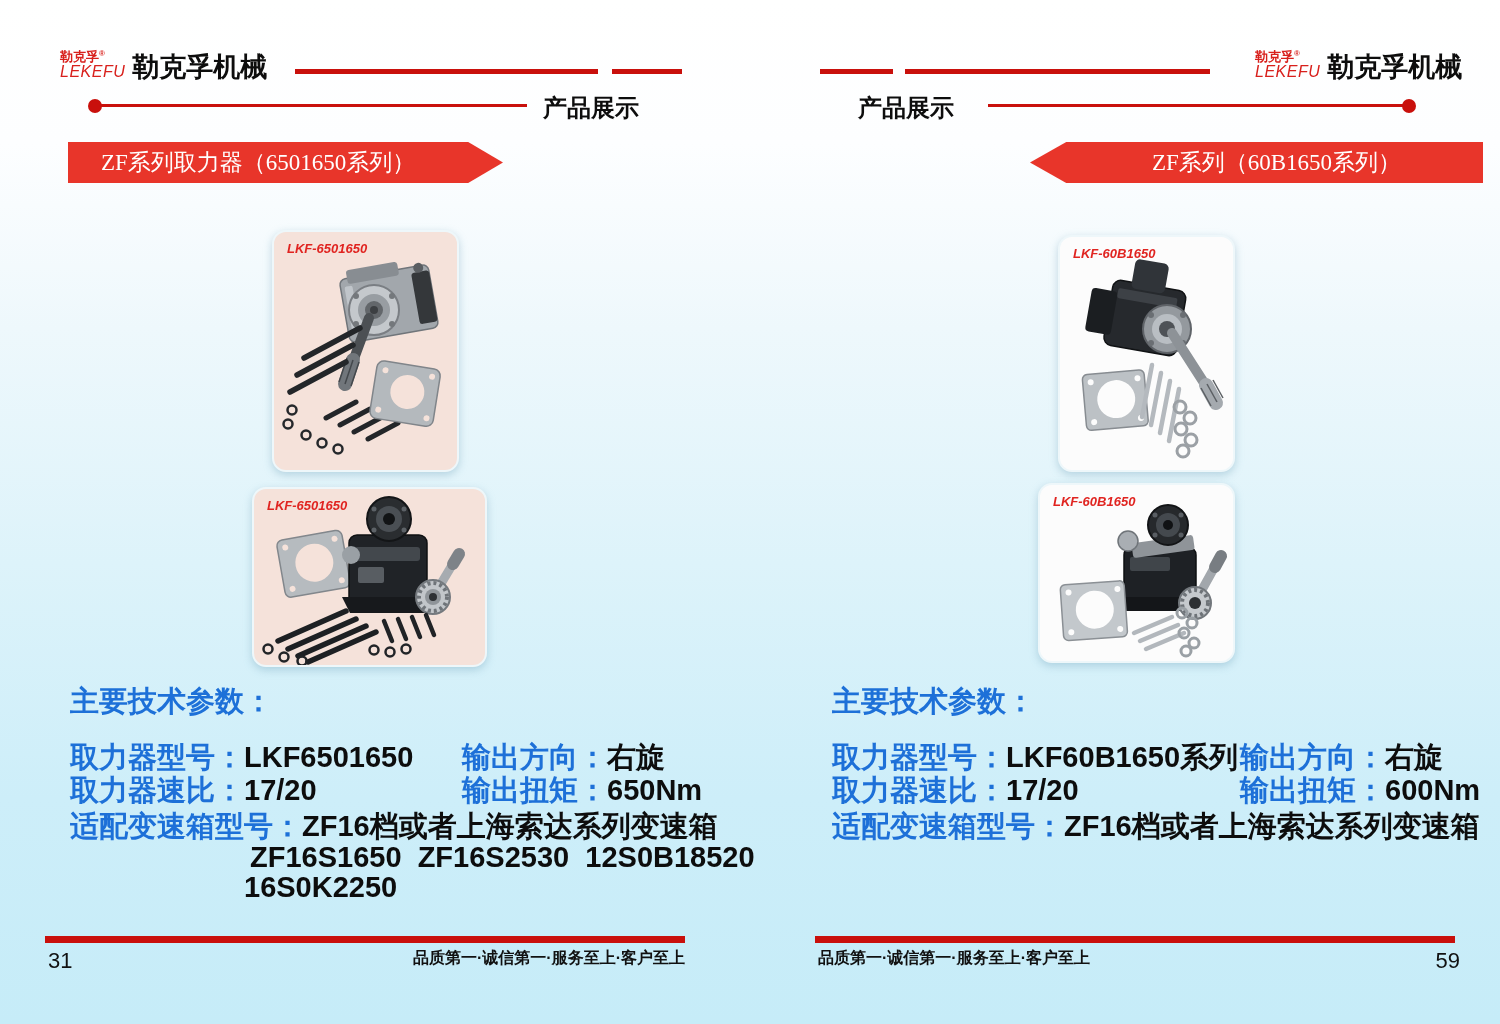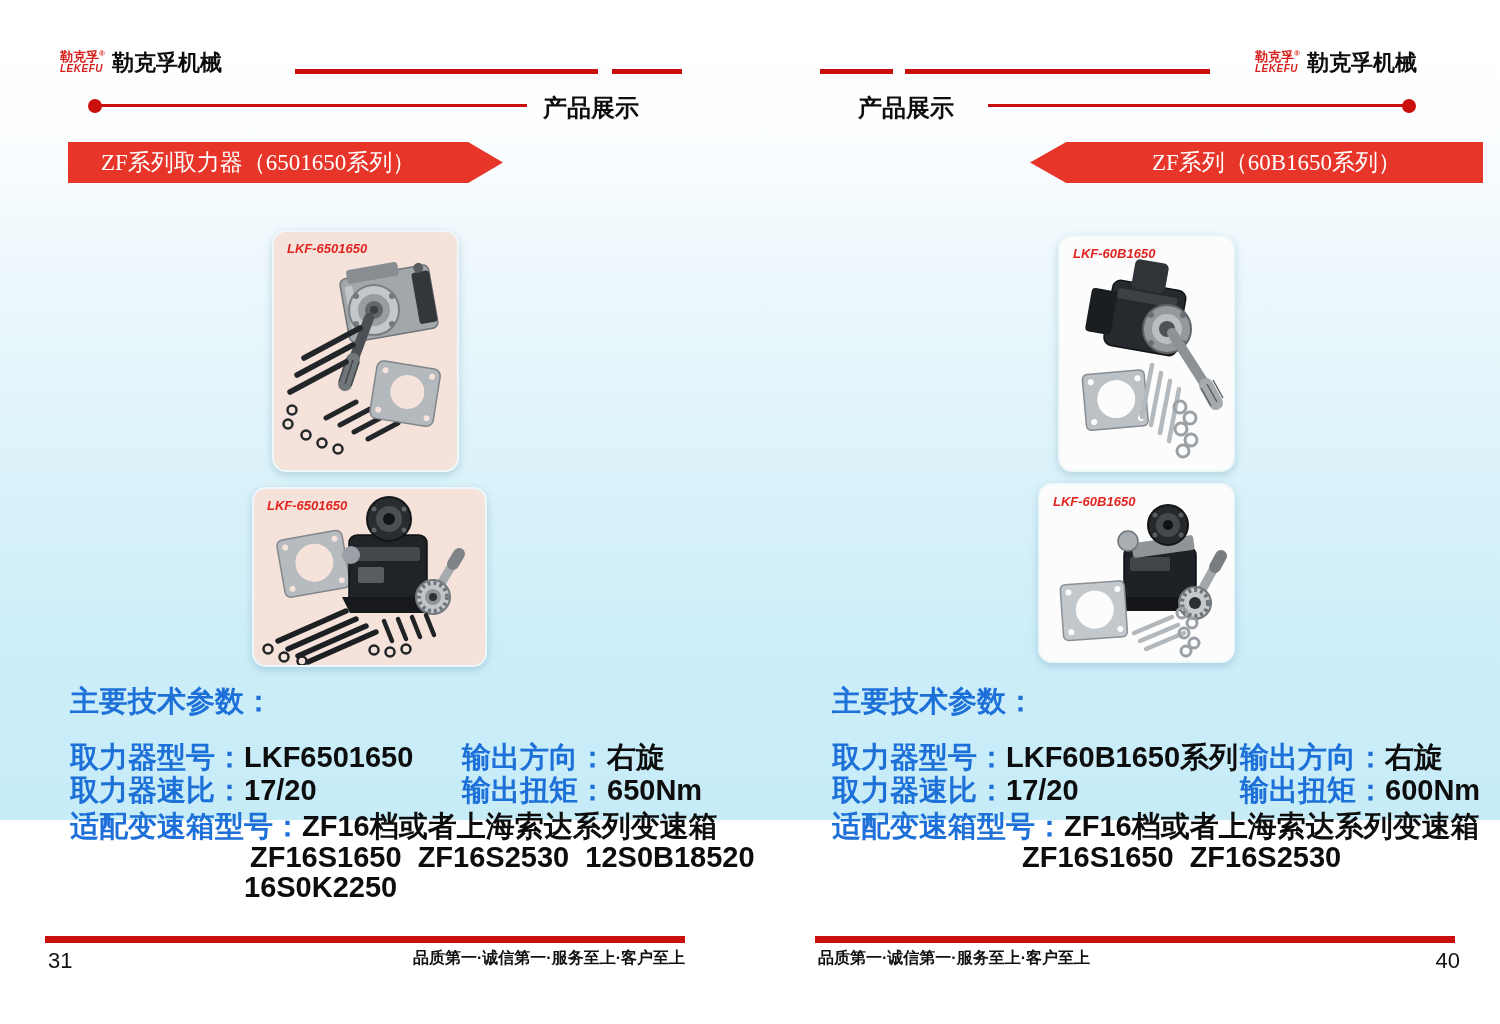--- a/index.html
+++ b/index.html
@@ -1,32 +1,32 @@
 <!DOCTYPE html>
 <html><head>
 <meta charset="utf-8">
 <style>
   html,body{margin:0;padding:0;}
   body{
     width:1500px;height:1024px;overflow:hidden;
     font-family:"Liberation Sans","DejaVu Sans",sans-serif;
   }
   .canvas{
-    position:relative;width:1500px;height:820px;
+    position:relative;width:1500px;height:1024px;
     background:linear-gradient(180deg,#ffffff 0%,#fdfeff 14%,#eef8fc 32%,#ddf3fa 55%,#cdeef9 78%,#c6ecf8 100%);
   }
   .page{position:absolute;top:0;width:750px;height:1024px;}
   .abs{position:absolute;}
   
   .logo{display:flex;align-items:flex-end;gap:7px;}
   .logo-stack{display:flex;flex-direction:column;line-height:1.05;color:#d8201c;}
   .logo-cn-small{font-size:13px;font-weight:bold;white-space:nowrap;}
   .reg{font-size:8px;vertical-align:super;}
-  .logo-en{font-size:10px;font-weight:bold;font-style:italic;letter-spacing:.5px;}
-  .logo-cn-large{font-size:22px;font-weight:bold;color:#0d0d0d;white-space:nowrap;line-height:1;}
+  .logo-en{font-size:16px;font-weight:normal;font-style:italic;letter-spacing:.5px;}
+  .logo-cn-large{font-size:27px;font-weight:bold;color:#0d0d0d;white-space:nowrap;line-height:1;}
   .hline{background:#c9100c;height:5px;}
   .thinline{background:#c9100c;height:3px;}
   .dot{width:14px;height:14px;border-radius:50%;background:#c9100c;}
   .section-title{font-size:24px;font-weight:bold;color:#0d0d0d;white-space:nowrap;}
   
   .banner{
     height:41px;line-height:41px;background:#e8352a;color:#ffffff;
     font-family:"Liberation Serif","DejaVu Serif",serif;font-size:23px;white-space:nowrap;
   }
   .banner-left{clip-path:polygon(0 0,92% 0,100% 50%,92% 100%,0 100%);padding-left:33px;}
@@ -307,20 +307,19 @@
       </svg>
       <span class="card-label">LKF-60B1650</span>
     </div>
 
     <div class="abs spec slabel" style="left:82px;top:688px;">主要技术参数：</div>
     <div class="abs spec" style="left:82px;top:744px;"><span class="slabel">取力器型号：</span><span class="gap">LKF60B1650系列</span></div>
     <div class="abs spec" style="left:490px;top:744px;"><span class="slabel">输出方向：</span><span>右旋</span></div>
     <div class="abs spec" style="left:82px;top:777px;"><span class="slabel">取力器速比：</span><span class="gap">17/20</span></div>
     <div class="abs spec" style="left:490px;top:777px;"><span class="slabel">输出扭矩：</span><span>600Nm</span></div>
     <div class="abs spec" style="left:82px;top:813px;"><span class="slabel">适配变速箱型号：</span><span>ZF16档或者上海索达系列变速箱</span></div>
-    <div class="abs spec models" style="left:272px;top:844px;">ZF16S1650  ZF16S2530</div>
 
     <div class="abs footbar" style="left:65px;top:936px;width:640px;"></div>
     <div class="abs slogan" style="left:68px;top:948px;">品质第一·诚信第一·服务至上·客户至上</div>
-    <div class="abs pagenum" style="left:600px;top:948px;width:110px;text-align:right;">40</div>
+    <div class="abs pagenum" style="left:600px;top:948px;width:110px;text-align:right;">59</div>
   </div>
 
 </div>
 
 </body></html>

